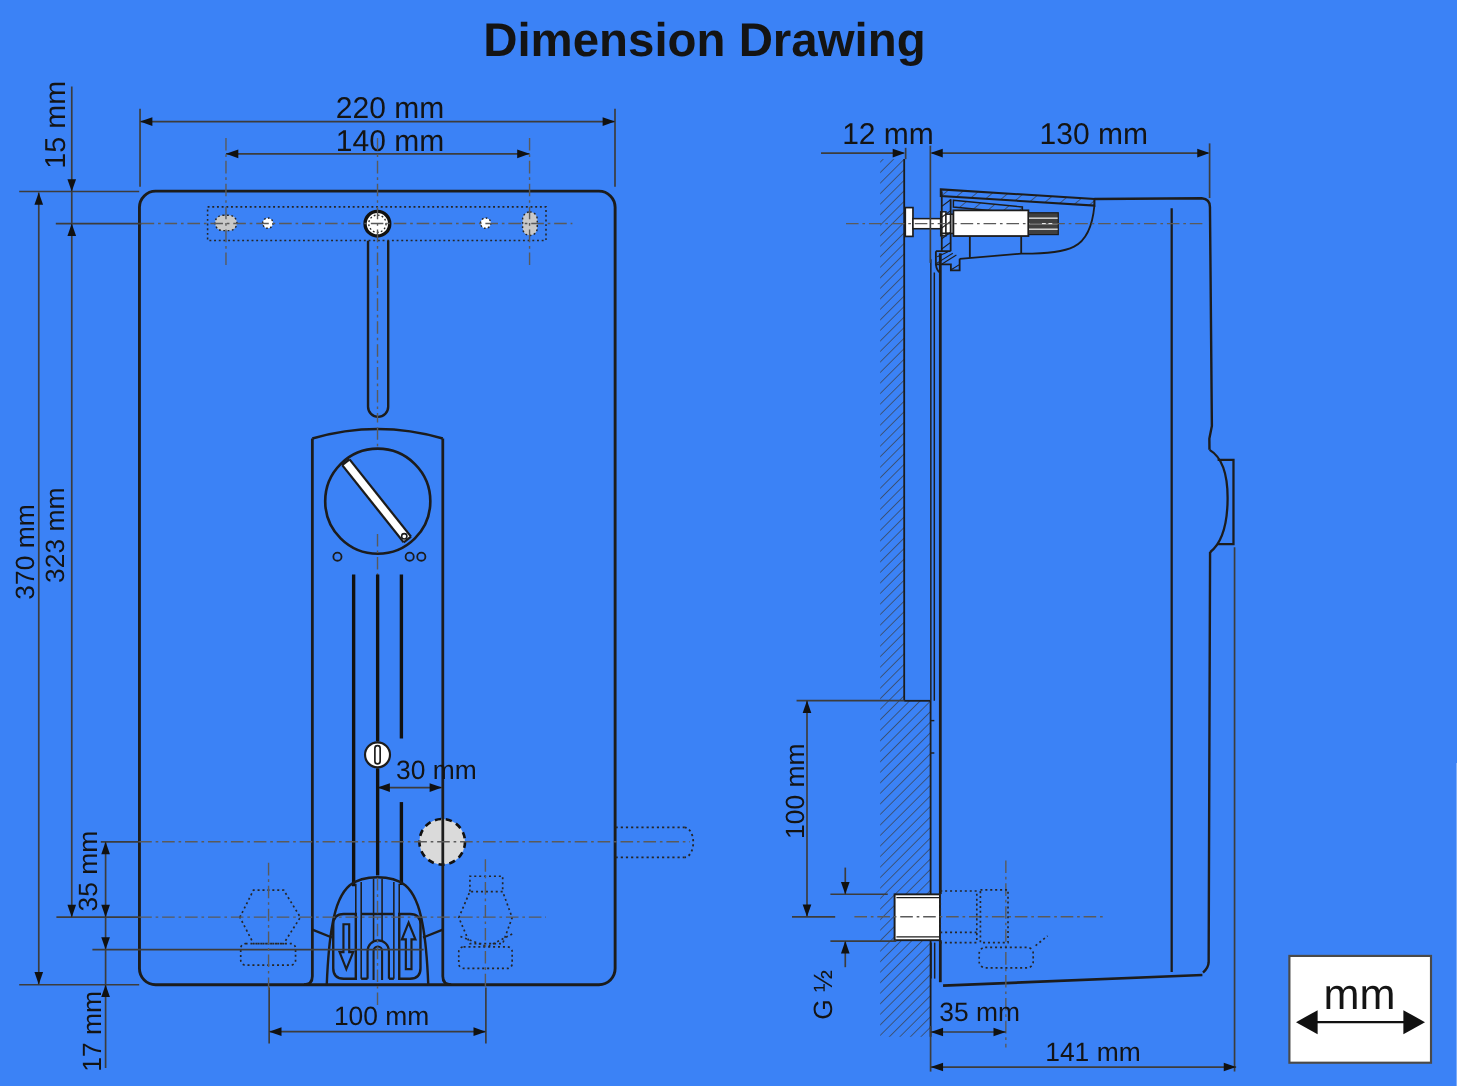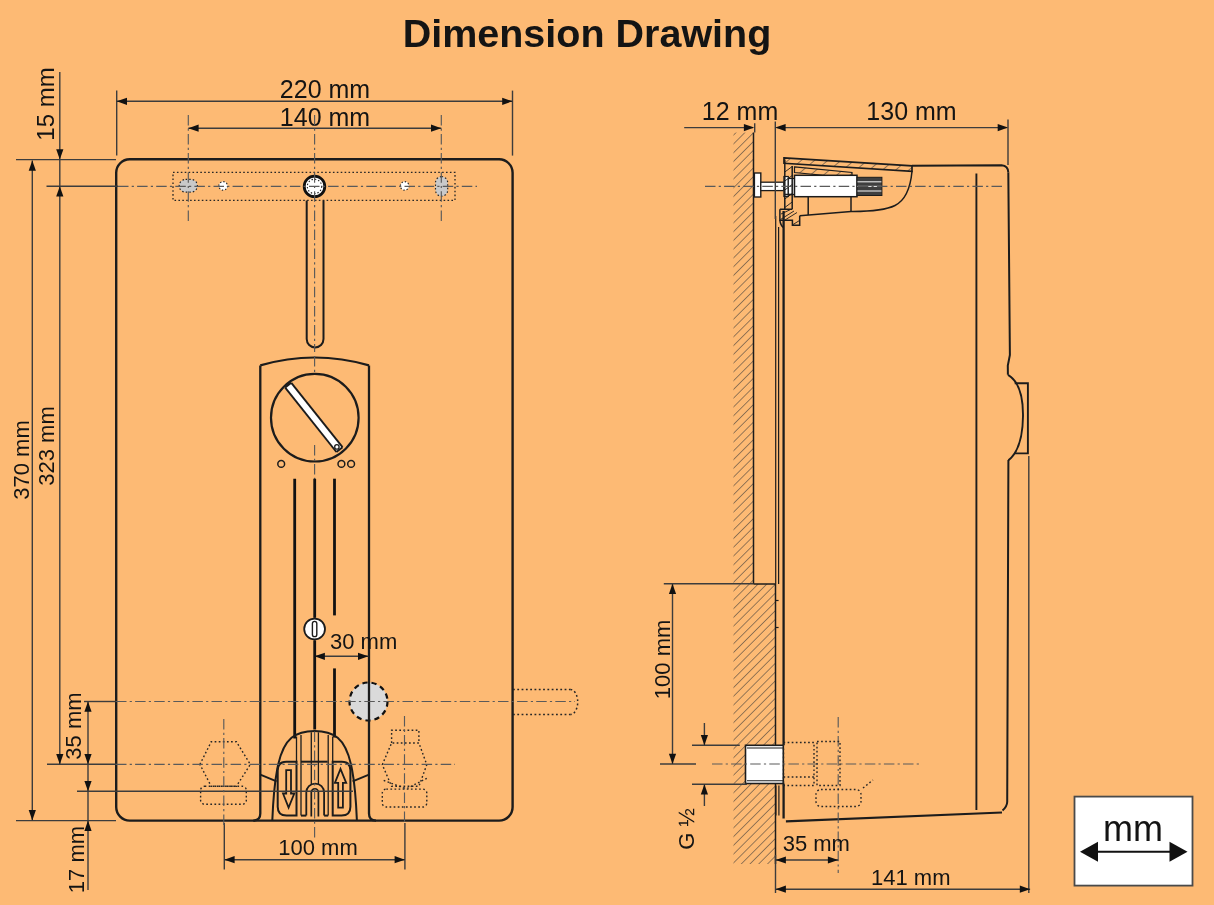--- a/index.html
+++ b/index.html
@@ -1,16 +1,16 @@
 <!DOCTYPE html>
 <html><head>
 <meta charset="utf-8">
 <style>
   html,body{margin:0;padding:0;background:#fff;}
-  #stage{position:relative;width:1214px;height:905px;background:#fdba74;overflow:hidden;
+  #stage{position:relative;width:1214px;height:905px;background:#3b82f6;overflow:hidden;
     font-family:"Liberation Sans", sans-serif;}
   svg{position:absolute;left:0;top:0;}
   .lbl{font-family:"Liberation Sans", sans-serif;fill:#141414;}
 </style>
 </head>
 <body>
 <div id="stage">
 <svg width="1214" height="905" viewBox="0 0 1214 905">
 <defs>
   <pattern id="wh" width="6.2" height="6.2" patternUnits="userSpaceOnUse" patternTransform="rotate(45)">

